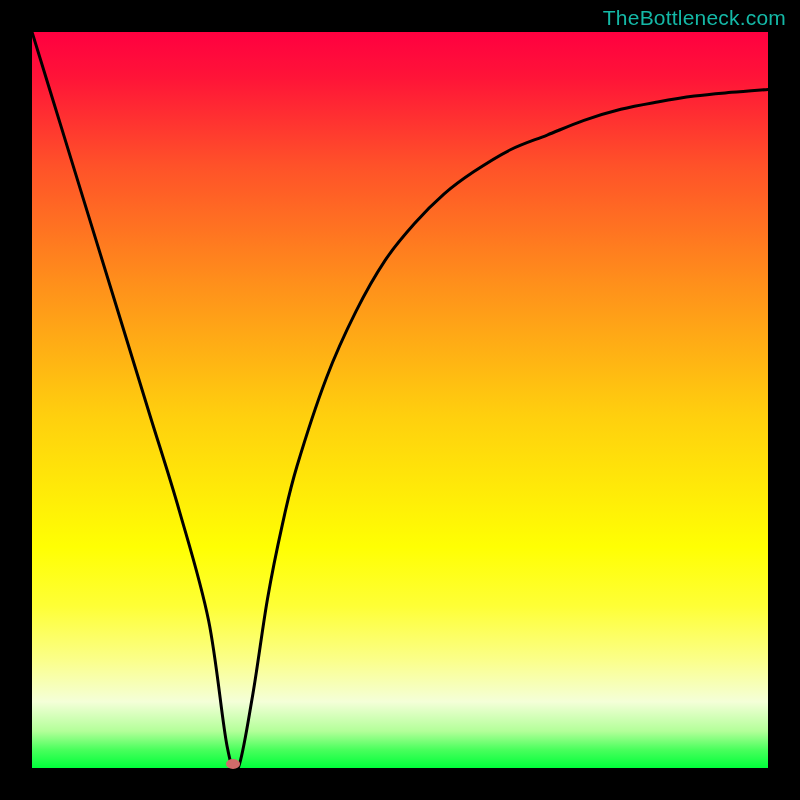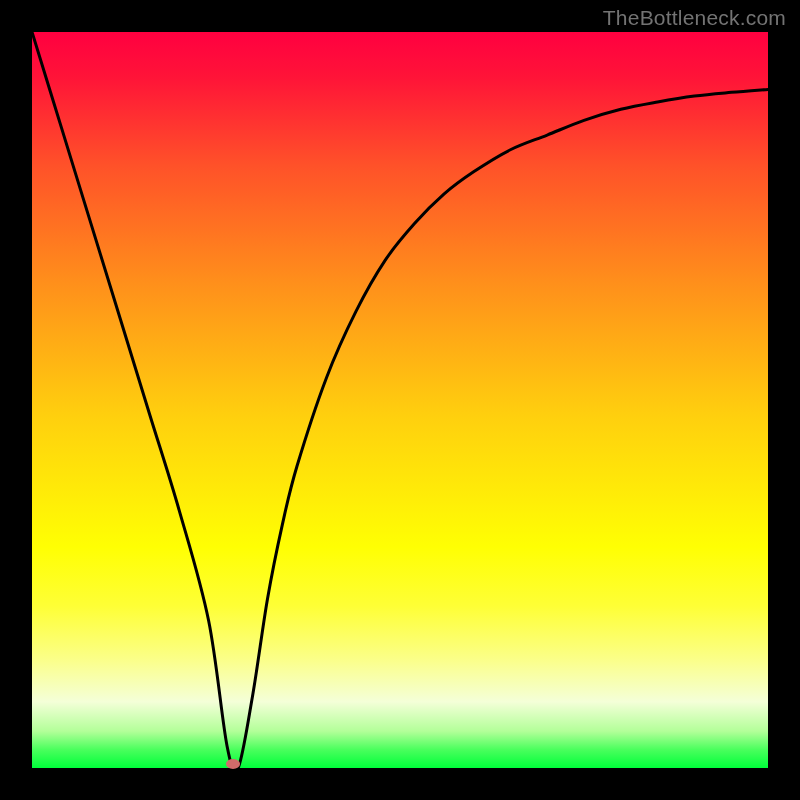--- a/index.html
+++ b/index.html
@@ -31,21 +31,21 @@
       #00ff3a 100%
     );
   }
   .watermark {
     position: absolute;
     top: 6px;
     right: 14px;
     font-family: Arial, Helvetica, sans-serif;
     font-size: 21px;
     font-weight: 400;
-    color: #737373;
+    color: #14b8a6;
     letter-spacing: 0.2px;
   }
   svg.curve {
     position: absolute;
     left: 0;
     top: 0;
     width: 736px;
     height: 736px;
     display: block;
   }

